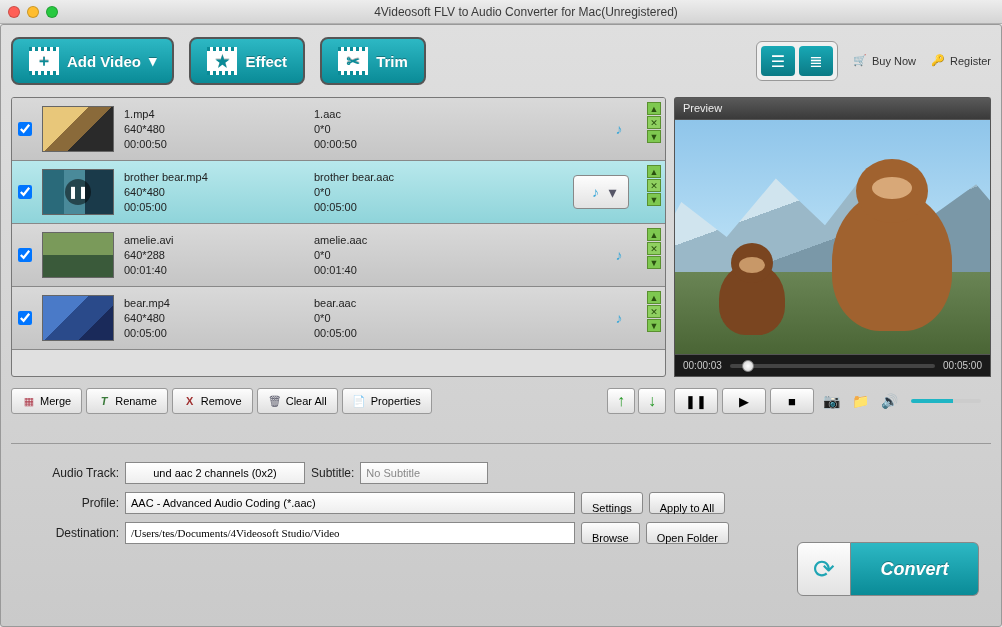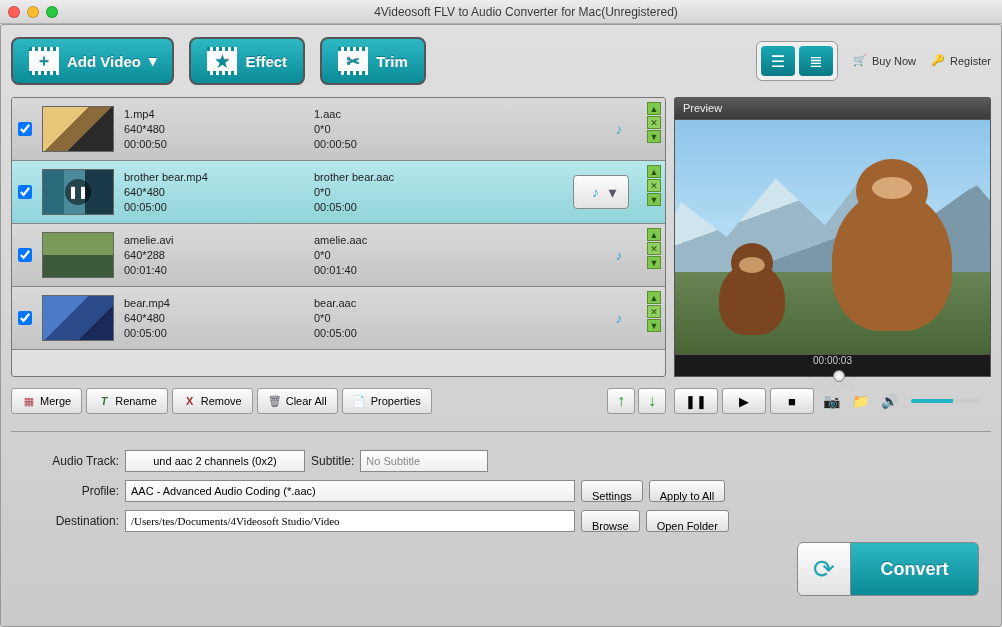--- a/index.html
+++ b/index.html
@@ -42,37 +42,37 @@
 
 .list-toolbar { display: flex; align-items: center; gap: 4px; height: 32px; margin-top: 8px; }
 .lt-btn { height: 26px; padding: 0 10px; border: 1px solid #999; border-radius: 3px; background: linear-gradient(#fdfdfd,#e0e0e0); font-size: 11px; display:flex;align-items:center;gap:4px;cursor:pointer; }
 .lt-btn .i{width:14px;height:14px;display:inline-flex;align-items:center;justify-content:center;}
 .arrow-grp{display:flex;gap:3px;margin-left:auto;}
 .arrow-btn{width:28px;height:26px;border:1px solid #999;border-radius:3px;background:linear-gradient(#fff,#e0e0e0);display:flex;align-items:center;justify-content:center;cursor:pointer;}
 
 .preview-area { flex: 1; display: flex; flex-direction: column; justify-content: flex-end; }
 .preview-head { height: 22px; background: linear-gradient(#5a5a5a,#3a3a3a); color: #eee; font-size: 11px; padding: 4px 8px; border: 1px solid #555; border-bottom:none; border-radius: 3px 3px 0 0; }
 .preview-vid { flex: 1; background: #87b5d8; border: 1px solid #555; position: relative; overflow:hidden; }
-.timebar { height: 22px; background: #1a1a1a; display:flex;align-items:center;padding:0 8px;gap:8px;color:#ccc;font-size:10px;border:1px solid #555;border-top:none;flex-direction:column; }
+.timebar { height: 22px; background: #1a1a1a; display:flex;align-items:center;padding:0 8px;gap:8px;color:#ccc;font-size:10px;border:1px solid #555;border-top:none; }
 .timebar .track{flex:1;height:4px;background:#444;border-radius:2px;position:relative;}
 .timebar .knob{position:absolute;left:6%;top:-4px;width:12px;height:12px;border-radius:50%;background:radial-gradient(#fff,#ccc);border:1px solid #888;}
 .play-ctl{height:32px;display:flex;align-items:center;gap:4px;margin-top:8px;}
 .pc-btn{width:44px;height:26px;border:1px solid #999;border-radius:3px;background:linear-gradient(#fff,#ddd);display:flex;align-items:center;justify-content:center;cursor:pointer;font-size:13px;}
 .pc-ico{width:22px;height:20px;display:flex;align-items:center;justify-content:center;color:#555;cursor:pointer;font-size:14px;margin-left:3px;}
 .vol{flex:1;height:4px;background:linear-gradient(90deg,#1fb5c4,#1fb5c4 60%,#ccc 60%);border-radius:2px;margin-left:6px;max-width:70px;}
 
-.bottom { margin-top: 14px; padding: 14px 8px 0; border-top:1px solid #999; }
+.bottom { margin-top: 26px; padding: 14px 8px 0; border-top:1px solid #999; }
 .form-row { display: flex; align-items: center; height: 30px; font-size: 12px; gap: 6px; }
 .form-row label { width: 100px; text-align: right; color: #222; }
 .sel,.txt { height: 22px; border: 1px solid #888; background:#fff; font-size: 11px; padding: 2px 5px; }
 .sel { appearance: none; background: linear-gradient(#fff,#eee); }
 .btn-sm { height: 22px; padding: 9px 10px; border:1px solid #888; background: linear-gradient(#fdfdfd,#e0e0e0); font-size:11px; border-radius:3px;cursor:pointer; }
 .convert-wrap { position:absolute; right:22px; bottom:30px; display:flex; }
 .convert-ico{width:54px;height:54px;background:linear-gradient(#fdfdfd,#e2e2e2);border:1px solid #888;border-radius:6px 0 0 6px;display:flex;align-items:center;justify-content:center;color:#1fa5b4;font-size:26px;}
-.convert-btn{width:128px;height:54px;background:linear-gradient(#2db8c4,#0a8b97);border:1px solid #888;border-left:none;border-radius:0 6px 6px 0;color:#fff;font-size:18px;font-weight:bold;display:flex;align-items:center;justify-content:center;cursor:pointer;text-shadow:0 -1px 0 rgba(0,0,0,.3);}
+.convert-btn{width:128px;height:54px;background:linear-gradient(#2db8c4,#0a8b97);border:1px solid #888;border-left:none;border-radius:0 6px 6px 0;color:#fff;font-size:18px;font-weight:bold;display:flex;align-items:center;justify-content:center;cursor:pointer;text-shadow:0 -1px 0 rgba(0,0,0,.3);font-style:italic;}
 
 
 .t1{background:linear-gradient(135deg,#e8c77a 40%,#8a6a3a 40% 60%,#2a2a2a 60%);}
 .t2{background:linear-gradient(90deg,#2a6a7a 30%,#4a8a9a 30% 60%,#1a3a4a 60%);}
 .t3{background:linear-gradient(180deg,#7a9a5a 50%,#3a5a3a 50%);}
 .t4{background:linear-gradient(135deg,#4a7ac8 40%,#2a4a8a 40% 70%,#1a2a5a 70%);}
 
 .sky{position:absolute;inset:0;background:linear-gradient(#8fc5ea,#b8dff5 55%,#a8c8d8 55%);}
 .mtn{position:absolute;bottom:35%;left:-10%;right:-10%;height:50%;background:linear-gradient(160deg,#d0e4ee 40%,#9ab8c8 40% 60%,#7a98a8 60%);clip-path:polygon(0 100%,10% 40%,22% 70%,35% 20%,48% 60%,60% 10%,75% 55%,88% 25%,100% 70%,100% 100%);}
 .ground{position:absolute;bottom:0;left:0;right:0;height:35%;background:linear-gradient(#6a8555,#4a6535);}

